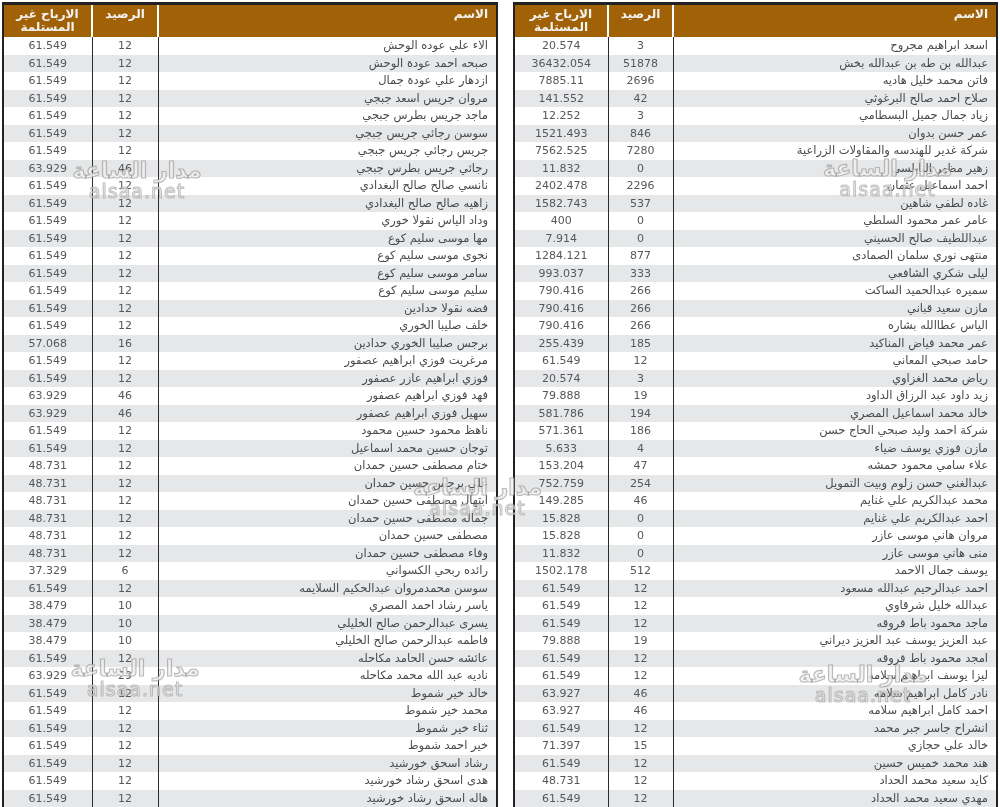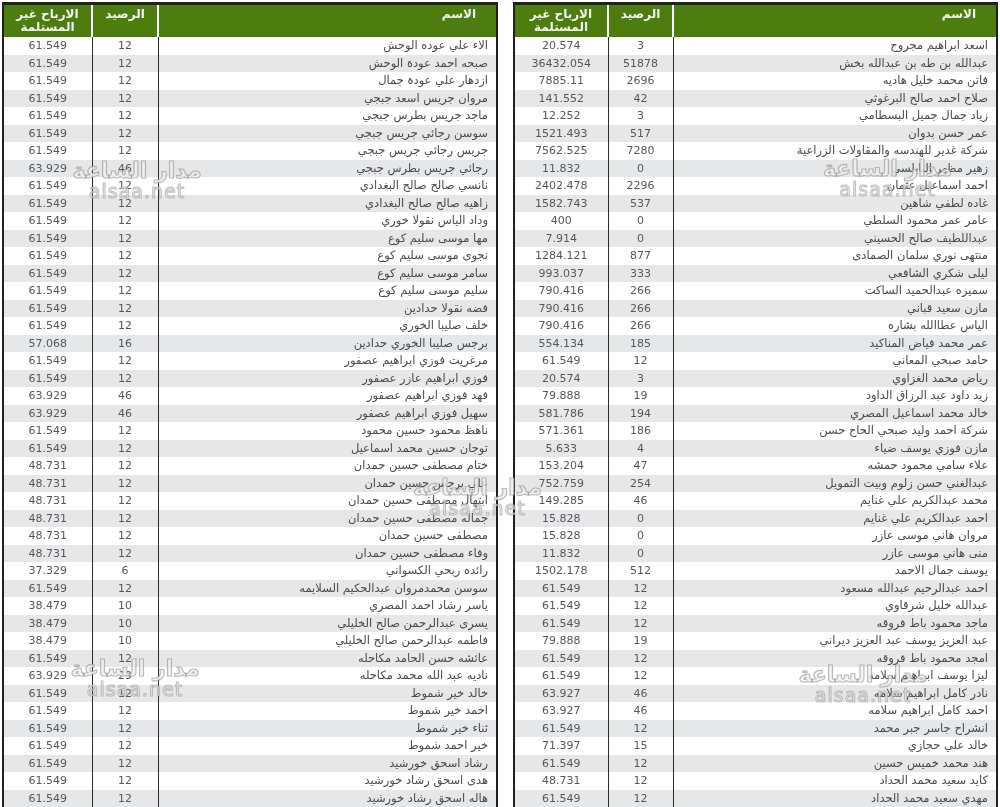--- a/index.html
+++ b/index.html
@@ -3,23 +3,23 @@
 <meta charset="utf-8">
 <style>
   html,body{margin:0;padding:0;background:#ffffff;}
   .page{position:relative;width:1000px;height:807px;background:#ffffff;overflow:hidden;
         font-family:"DejaVu Sans","Liberation Sans",sans-serif;}
   .tbl-wrap{position:absolute;top:2px;background:#ffffff;
             border:2px solid #212121;border-top-width:3px;border-bottom-width:3px;}
   .tbl-left{left:2px;width:492px;}
   .tbl-right{left:513px;width:481px;}
   table.tbl{border-collapse:collapse;table-layout:fixed;width:100%;direction:rtl;}
-  .tbl th{background:#4d7c0f;color:#f3f3f4;font-size:12px;font-weight:bold;
+  .tbl th{background:#a16207;color:#f3f3f4;font-size:12px;font-weight:bold;
           vertical-align:top;padding:3px 6px 3px;height:28px;box-sizing:border-box;line-height:13px;}
-  .tbl th.h-name{text-align:right;padding-right:20px;}
+  .tbl th.h-name{text-align:right;padding-right:8px;}
   .tbl th.h-balance,.tbl th.h-unclaimed{text-align:center;border-right:2px solid #ffffff;}
   .tbl td{height:17.5px;line-height:17.5px;padding:0;font-size:11px;color:#55575a;
           white-space:nowrap;overflow:hidden;box-sizing:border-box;}
   .tbl td.c-name{text-align:right;padding-right:8px;font-size:11.5px;color:#484a4c;}
   .tbl td.c-balance,.tbl td.c-unclaimed{text-align:center;border-right:1px solid #2b2b2b;}
   .tbl tr.even td{background:#e6e7e8;}
   .tbl tr.odd td{background:#ffffff;}
   
   .tbl-left col.col-name{width:338px;}
   .tbl-left col.col-balance{width:66px;}
@@ -82,21 +82,21 @@
             <td class="c-balance">42</td>
             <td class="c-unclaimed">141.552</td>
           </tr>
           <tr class="odd">
             <td class="c-name">زياد جمال جميل البسطامي</td>
             <td class="c-balance">3</td>
             <td class="c-unclaimed">12.252</td>
           </tr>
           <tr class="even">
             <td class="c-name">عمر حسن بدوان</td>
-            <td class="c-balance">517</td>
+            <td class="c-balance">846</td>
             <td class="c-unclaimed">1521.493</td>
           </tr>
           <tr class="odd">
             <td class="c-name">شركة غدير للهندسه والمقاولات الزراعية</td>
             <td class="c-balance">7280</td>
             <td class="c-unclaimed">7562.525</td>
           </tr>
           <tr class="even">
             <td class="c-name">زهير مظهر النابلسي</td>
             <td class="c-balance">0</td>
@@ -143,21 +143,21 @@
             <td class="c-unclaimed">790.416</td>
           </tr>
           <tr class="odd">
             <td class="c-name">الياس عطاالله بشاره</td>
             <td class="c-balance">266</td>
             <td class="c-unclaimed">790.416</td>
           </tr>
           <tr class="even">
             <td class="c-name">عمر محمد فياض المناكيد</td>
             <td class="c-balance">185</td>
-            <td class="c-unclaimed">554.134</td>
+            <td class="c-unclaimed">255.439</td>
           </tr>
           <tr class="odd">
             <td class="c-name">حامد صبحي المعاني</td>
             <td class="c-balance">12</td>
             <td class="c-unclaimed">61.549</td>
           </tr>
           <tr class="even">
             <td class="c-name">رياض محمد الغزاوي</td>
             <td class="c-balance">3</td>
             <td class="c-unclaimed">20.574</td>
@@ -485,21 +485,21 @@
             <td class="c-name">ناديه عبد الله محمد مكاحله</td>
             <td class="c-balance">29</td>
             <td class="c-unclaimed">63.929</td>
           </tr>
           <tr class="even">
             <td class="c-name">خالد خير شموط</td>
             <td class="c-balance">12</td>
             <td class="c-unclaimed">61.549</td>
           </tr>
           <tr class="odd">
-            <td class="c-name">احمد خير شموط</td>
+            <td class="c-name">محمد خير شموط</td>
             <td class="c-balance">12</td>
             <td class="c-unclaimed">61.549</td>
           </tr>
           <tr class="even">
             <td class="c-name">ثناء خير شموط</td>
             <td class="c-balance">12</td>
             <td class="c-unclaimed">61.549</td>
           </tr>
           <tr class="odd">
             <td class="c-name">خير احمد شموط</td>

